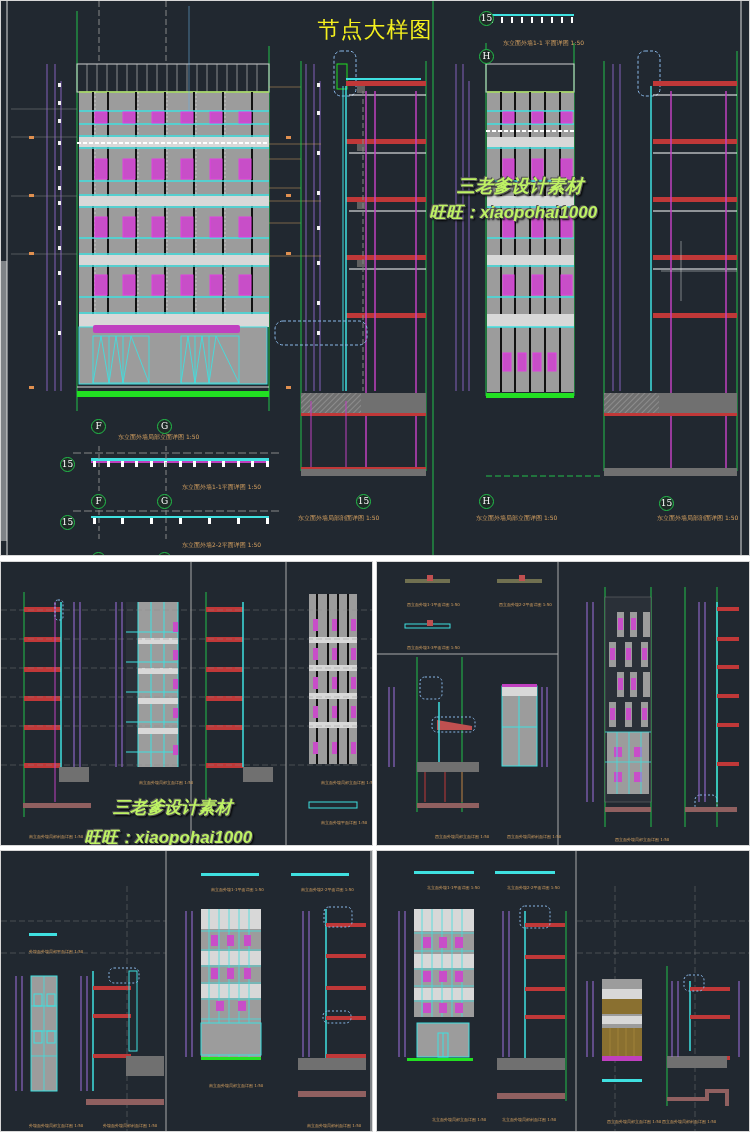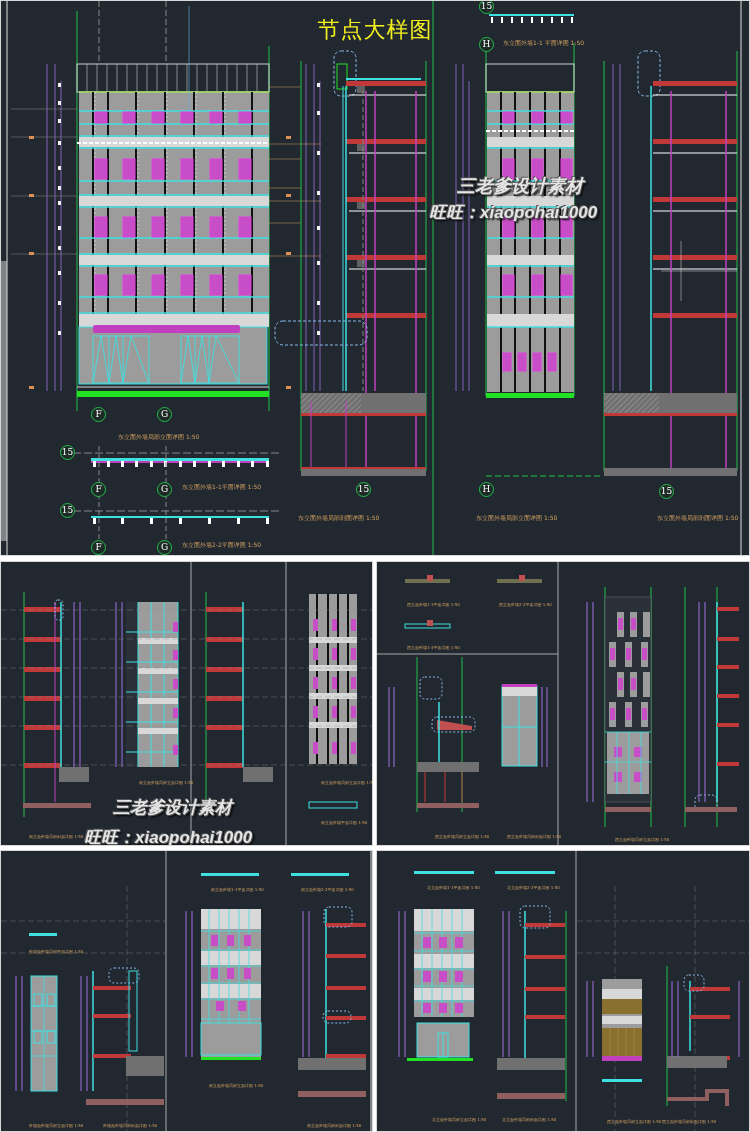--- a/index.html
+++ b/index.html
@@ -1,24 +1,24 @@
 <!DOCTYPE html>
 <html><head>
 <meta charset="utf-8">
 <style>
   html,body{margin:0;padding:0;background:#ffffff;}
   body{width:750px;height:1132px;position:relative;overflow:hidden;font-family:"DejaVu Sans",sans-serif;}
   .sheet{position:absolute;background:#212830;border:1px solid #d8d8d8;box-sizing:border-box;overflow:hidden;}
   .sheet svg{position:absolute;left:0;top:0;}
   .title{position:absolute;left:0;right:0;text-align:center;color:#f4f01e;font-size:22px;font-weight:normal;letter-spacing:1px;}
-  .wm{position:absolute;color:#e5e5e5;font-weight:bold;text-shadow:1px 1px 0 #555,-1px -1px 0 #555,2px 2px 2px #000;white-space:nowrap;}
+  .wm{position:absolute;color:#bef264;font-weight:bold;text-shadow:1px 1px 0 #555,-1px -1px 0 #555,2px 2px 2px #000;white-space:nowrap;}
   .wm1{font-family:"DejaVu Sans",sans-serif;font-style:italic;}
   .wm2{font-family:Liberation Sans, sans-serif;font-style:italic;}
   .cap{position:absolute;color:#d4a060;font-size:6px;white-space:nowrap;font-family:"DejaVu Sans",sans-serif;}
-  .axis{position:absolute;width:13px;height:13px;border:1.5px solid #22c04a;border-radius:50%;color:#fff;font-size:9px;line-height:13px;text-align:center;font-family:"DejaVu Serif",serif;background:#1e2a26;}
+  .axis{position:absolute;width:13px;height:13px;border:1.5px solid #22c04a;border-radius:50%;color:#fff;font-size:9px;line-height:13px;text-align:center;font-family:"DejaVu Serif",serif;background:#1e2a26;margin-top:12px;}
 </style>
 </head>
 <body>
 
 <div class="sheet" style="left:0;top:0;width:750px;height:556px;">
   <svg width="750" height="556">
 
     <line x1="6" y1="0" x2="6" y2="556" stroke="#ddd" stroke-width="1"></line>
     <rect x="0" y="260" width="6" height="280" fill="#ddd" opacity="0.5"></rect>
 

